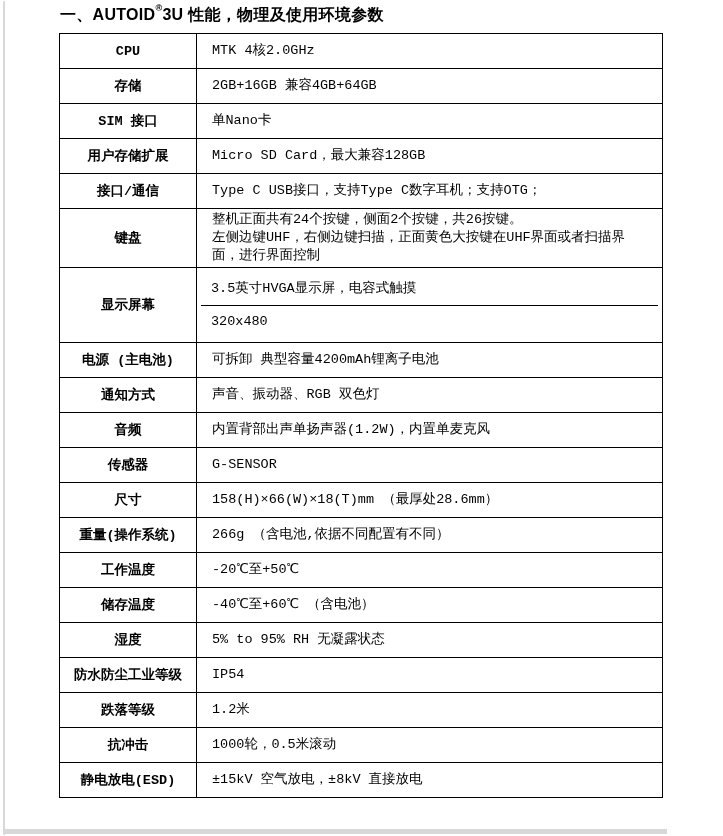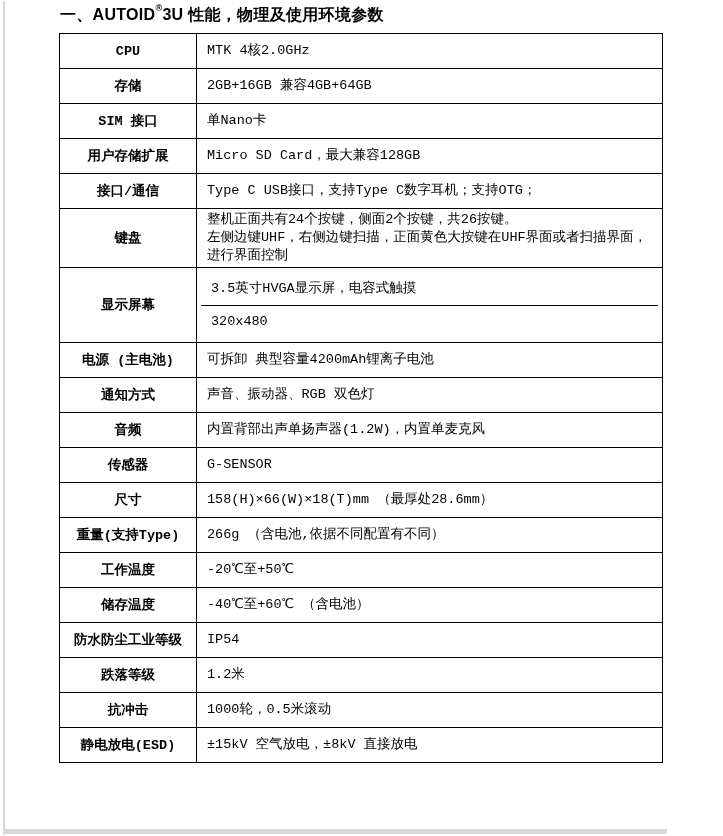--- a/index.html
+++ b/index.html
@@ -57,21 +57,21 @@
   table.spec tr { height: 35px; }
   table.spec th {
     width: 137px;
     font-weight: bold;
     text-align: center;
     padding: 0 3px;
     white-space: nowrap;
   }
   table.spec td {
     text-align: left;
-    padding: 2px 10px;
+    padding: 2px 15px;
     line-height: 18px;
   }
   table.spec td.multi { padding: 4px; }
   .subcell {
     display: flex;
     align-items: center;
     height: 33px;
     padding: 0 10px;
   }
   .subcell + .subcell { border-top: 1px solid #000000; }
@@ -136,30 +136,34 @@
         </tr>
         <tr>
           <th>传感器</th>
           <td>G-SENSOR</td>
         </tr>
         <tr>
           <th>尺寸</th>
           <td>158(H)×66(W)×18(T)mm （最厚处28.6mm）</td>
         </tr>
         <tr>
-          <th>重量(支持Type)</th>
+          <th>重量(操作系统)</th>
           <td>266g （含电池,依据不同配置有不同）</td>
         </tr>
         <tr>
           <th>工作温度</th>
           <td>-20℃至+50℃</td>
         </tr>
         <tr>
           <th>储存温度</th>
           <td>-40℃至+60℃ （含电池）</td>
+        </tr>
+        <tr>
+          <th>湿度</th>
+          <td>5% to 95% RH 无凝露状态</td>
         </tr>
         <tr>
           <th>防水防尘工业等级</th>
           <td>IP54</td>
         </tr>
         <tr>
           <th>跌落等级</th>
           <td>1.2米</td>
         </tr>
         <tr>

